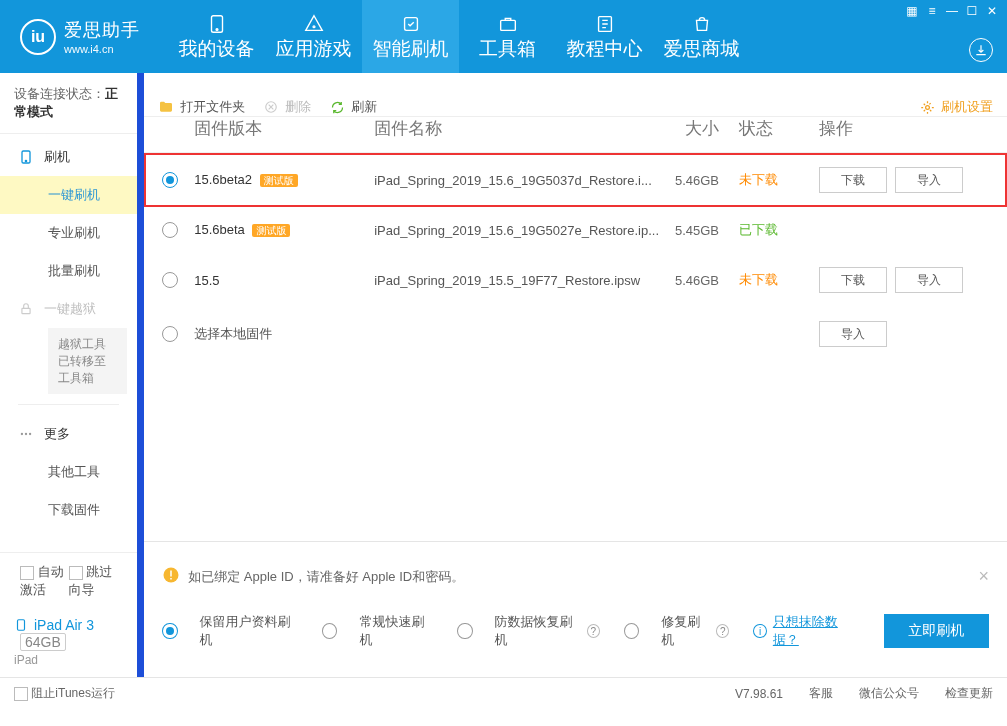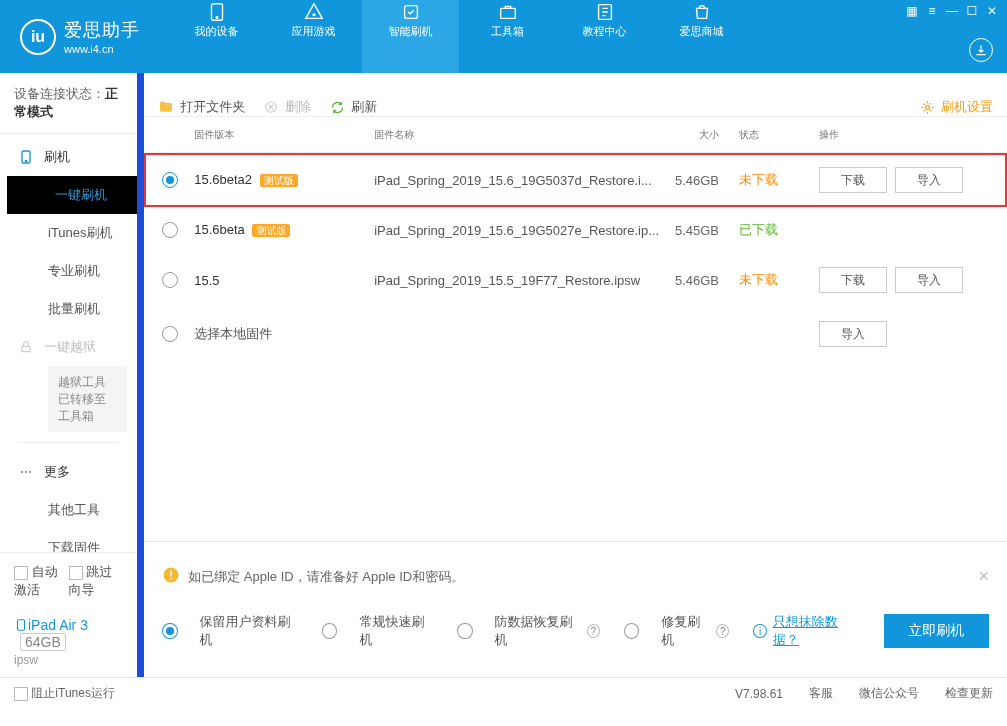--- a/index.html
+++ b/index.html
@@ -5,58 +5,58 @@
 * { margin:0; padding:0; box-sizing:border-box; font-family:"Microsoft YaHei",Arial,sans-serif; }
 body { width:1007px; height:726px; background:#fff; overflow:hidden; font-size:13px; color:#333; }
 
 
 .header { height:73px; background:#1296db; display:flex; align-items:center; color:#fff; position:relative; }
 .logo-wrap { display:flex; align-items:center; padding:0 20px; gap:8px; }
 .logo-circle { width:36px; height:36px; border:2px solid #fff; border-radius:50%; display:flex; align-items:center; justify-content:center; font-weight:bold; font-size:16px; }
 .logo-text { font-size:18px; font-weight:500; letter-spacing:1px; }
 .logo-sub { font-size:11px; opacity:.95; margin-top:1px; }
 .nav { display:flex; height:100%; margin-left:8px; }
-.nav-item { width:97px; display:flex; flex-direction:column; align-items:center; justify-content:flex-start; gap:0; cursor:pointer; font-size:11px; }
+.nav-item { width:97px; display:flex; flex-direction:column; align-items:center; justify-content:center; gap:0; cursor:pointer; font-size:19px; }
 .nav-item.active { background:#2ba7e6; }
 .nav-icon { width:24px; height:24px; display:flex; align-items:center; justify-content:center; }
 .nav-icon svg { width:22px; height:22px; }
 .win-ctrl { position:absolute; right:6px; top:4px; display:flex; gap:2px; }
 .win-ctrl span { width:18px; height:14px; display:inline-flex; align-items:center; justify-content:center; font-size:12px; cursor:pointer; }
 .dl-circle { position:absolute; right:14px; top:38px; width:24px; height:24px; border:1.5px solid #fff; border-radius:50%; display:flex; align-items:center; justify-content:center; cursor:pointer; }
 
 
 .body { display:flex; height:604px; }
 .sidebar { width:193px; border-right:7px solid #1d4ed8; display:flex; flex-direction:column; background:#fff; }
 .conn { padding:12px 14px; border-bottom:1px solid #eee; font-size:13px; color:#666; }
 .conn b { color:#333; }
 .side-menu { flex:1; overflow:auto; padding-top:4px; }
 .sm-group { padding:10px 18px; display:flex; align-items:center; gap:10px; color:#333; font-size:13px; }
 .sm-group .gicon { width:16px; height:16px; display:inline-flex; align-items:center; justify-content:center; }
 .sm-item { padding:10px 18px 10px 48px; color:#555; cursor:pointer; font-size:13px; }
-.sm-item.active { background:#000000; color:#2e97d4;margin-left:7px; }
+.sm-item.active { background:#fef9c3; color:#2e97d4; }
 .sm-note { margin:0 10px 0 48px; padding:8px 10px; background:#f4f4f4; color:#888; font-size:12px; line-height:1.4; }
 .sm-divider { margin:10px 18px; border-top:1px solid #eee; }
 .side-bottom { border-top:1px solid #eee; }
-.chk-row { padding:10px 14px; display:flex; gap:0; align-items:flex-start; font-size:13px; color:#555; }
+.chk-row { padding:10px 20px; display:flex; gap:0; align-items:flex-start; font-size:13px; color:#555; }
 .chk { width:14px; height:14px; border:1px solid #bbb; display:inline-block; vertical-align:middle; }
 .device-box { padding:8px 14px 10px; }
-.device-name { color:#1296db; font-size:14px; display:flex; align-items:center; }
+.device-name { color:#1296db; font-size:14px; display:flex; align-items:center; gap:6px; }
 .device-cap { display:inline-block; font-size:14px; color:#888; border:1px solid #ccc; border-radius:2px; padding:0 4px; margin-left:6px; }
 .device-type { color:#999; font-size:12px; margin-top:2px; }
 
 
 .main { flex:1; display:flex; flex-direction:column; }
 .toolbar { height:44px; border-bottom:1px solid #eee; display:flex; align-items:flex-end; padding:0 14px; gap:18px; }
 .tb-btn { display:flex; align-items:center; gap:6px; cursor:pointer; color:#555; font-size:13px; }
 .tb-btn.disabled { color:#bbb; }
 .tb-spacer { flex:1; }
 .tb-btn.orange { color:#f0a020; }
 .ticon { width:16px; height:16px; display:inline-flex; align-items:center; justify-content:center; }
 
-.thead { height:36px; display:flex; align-items:center; padding:0 18px; color:#777; font-size:10px; border-bottom:1px solid #f0f0f0; }
+.thead { height:36px; display:flex; padding:0 18px; color:#777; font-size:17px; border-bottom:1px solid #f0f0f0; }
 .col-v { width:180px; }
 .col-n { flex:1; }
 .col-s { width:80px; text-align:right; padding-right:20px; }
 .col-st { width:80px; }
 .col-op { width:170px; }
 
 .rows { flex:1; overflow:auto; }
 .row { display:flex; align-items:center; padding:14px 18px; font-size:13px; color:#555; }
 .row.highlight { outline:2px solid #e33; outline-offset:-2px; }
 .radio { width:16px; height:16px; border:1.5px solid #999; border-radius:50%; display:inline-flex; align-items:center; justify-content:center; margin-right:16px; }
@@ -174,21 +174,20 @@
         <span class="gicon">
             <svg viewBox="0 0 24 24" width="16" height="16" fill="none" stroke="#1296db" stroke-width="2">
               <rect x="6" y="3" width="12" height="18" rx="2"></rect>
               <circle cx="12" cy="18" r="1" fill="#1296db"></circle>
             </svg>
           </span>
         <span>刷机</span>
       </div>
       <div id="sm1">
           <div class="sm-item active">一键刷机</div>
-          <div class="sm-item">iTunes刷机</div>
           <div class="sm-item">专业刷机</div>
           <div class="sm-item">批量刷机</div>
         </div>
       <div class="sm-group" style="color:#bfbfbf">
         <span class="gicon">
             <svg viewBox="0 0 24 24" width="14" height="14" fill="none" stroke="#ccc" stroke-width="2">
               <rect x="5" y="11" width="14" height="9" rx="1"></rect>
               <path d="M8 11V7a4 4 0 018 0v4"></path>
             </svg>
           </span>
@@ -217,21 +216,21 @@
         <label><span class="chk"></span> <span>跳过向导</span></label>
       </div>
       <div class="device-box">
         <div class="device-name">
           <svg viewBox="0 0 24 24" width="14" height="14" fill="none" stroke="#1296db" stroke-width="2">
               <rect x="6" y="3" width="12" height="18" rx="2"></rect>
             </svg>
           <span>iPad Air 3</span>
         </div>
         <span class="device-cap">64GB</span>
-        <div class="device-type">ipsw</div>
+        <div class="device-type">iPad</div>
       </div>
     </div>
   </div>
 
   <div class="main">
     <div class="toolbar">
       <div class="tb-btn">
         <span class="ticon">
             <svg viewBox="0 0 24 24" width="16" height="16" fill="#f5c242">
               <path d="M3 6a2 2 0 012-2h4l2 2h8a2 2 0 012 2v9a2 2 0 01-2 2H5a2 2 0 01-2-2V6z"></path>

